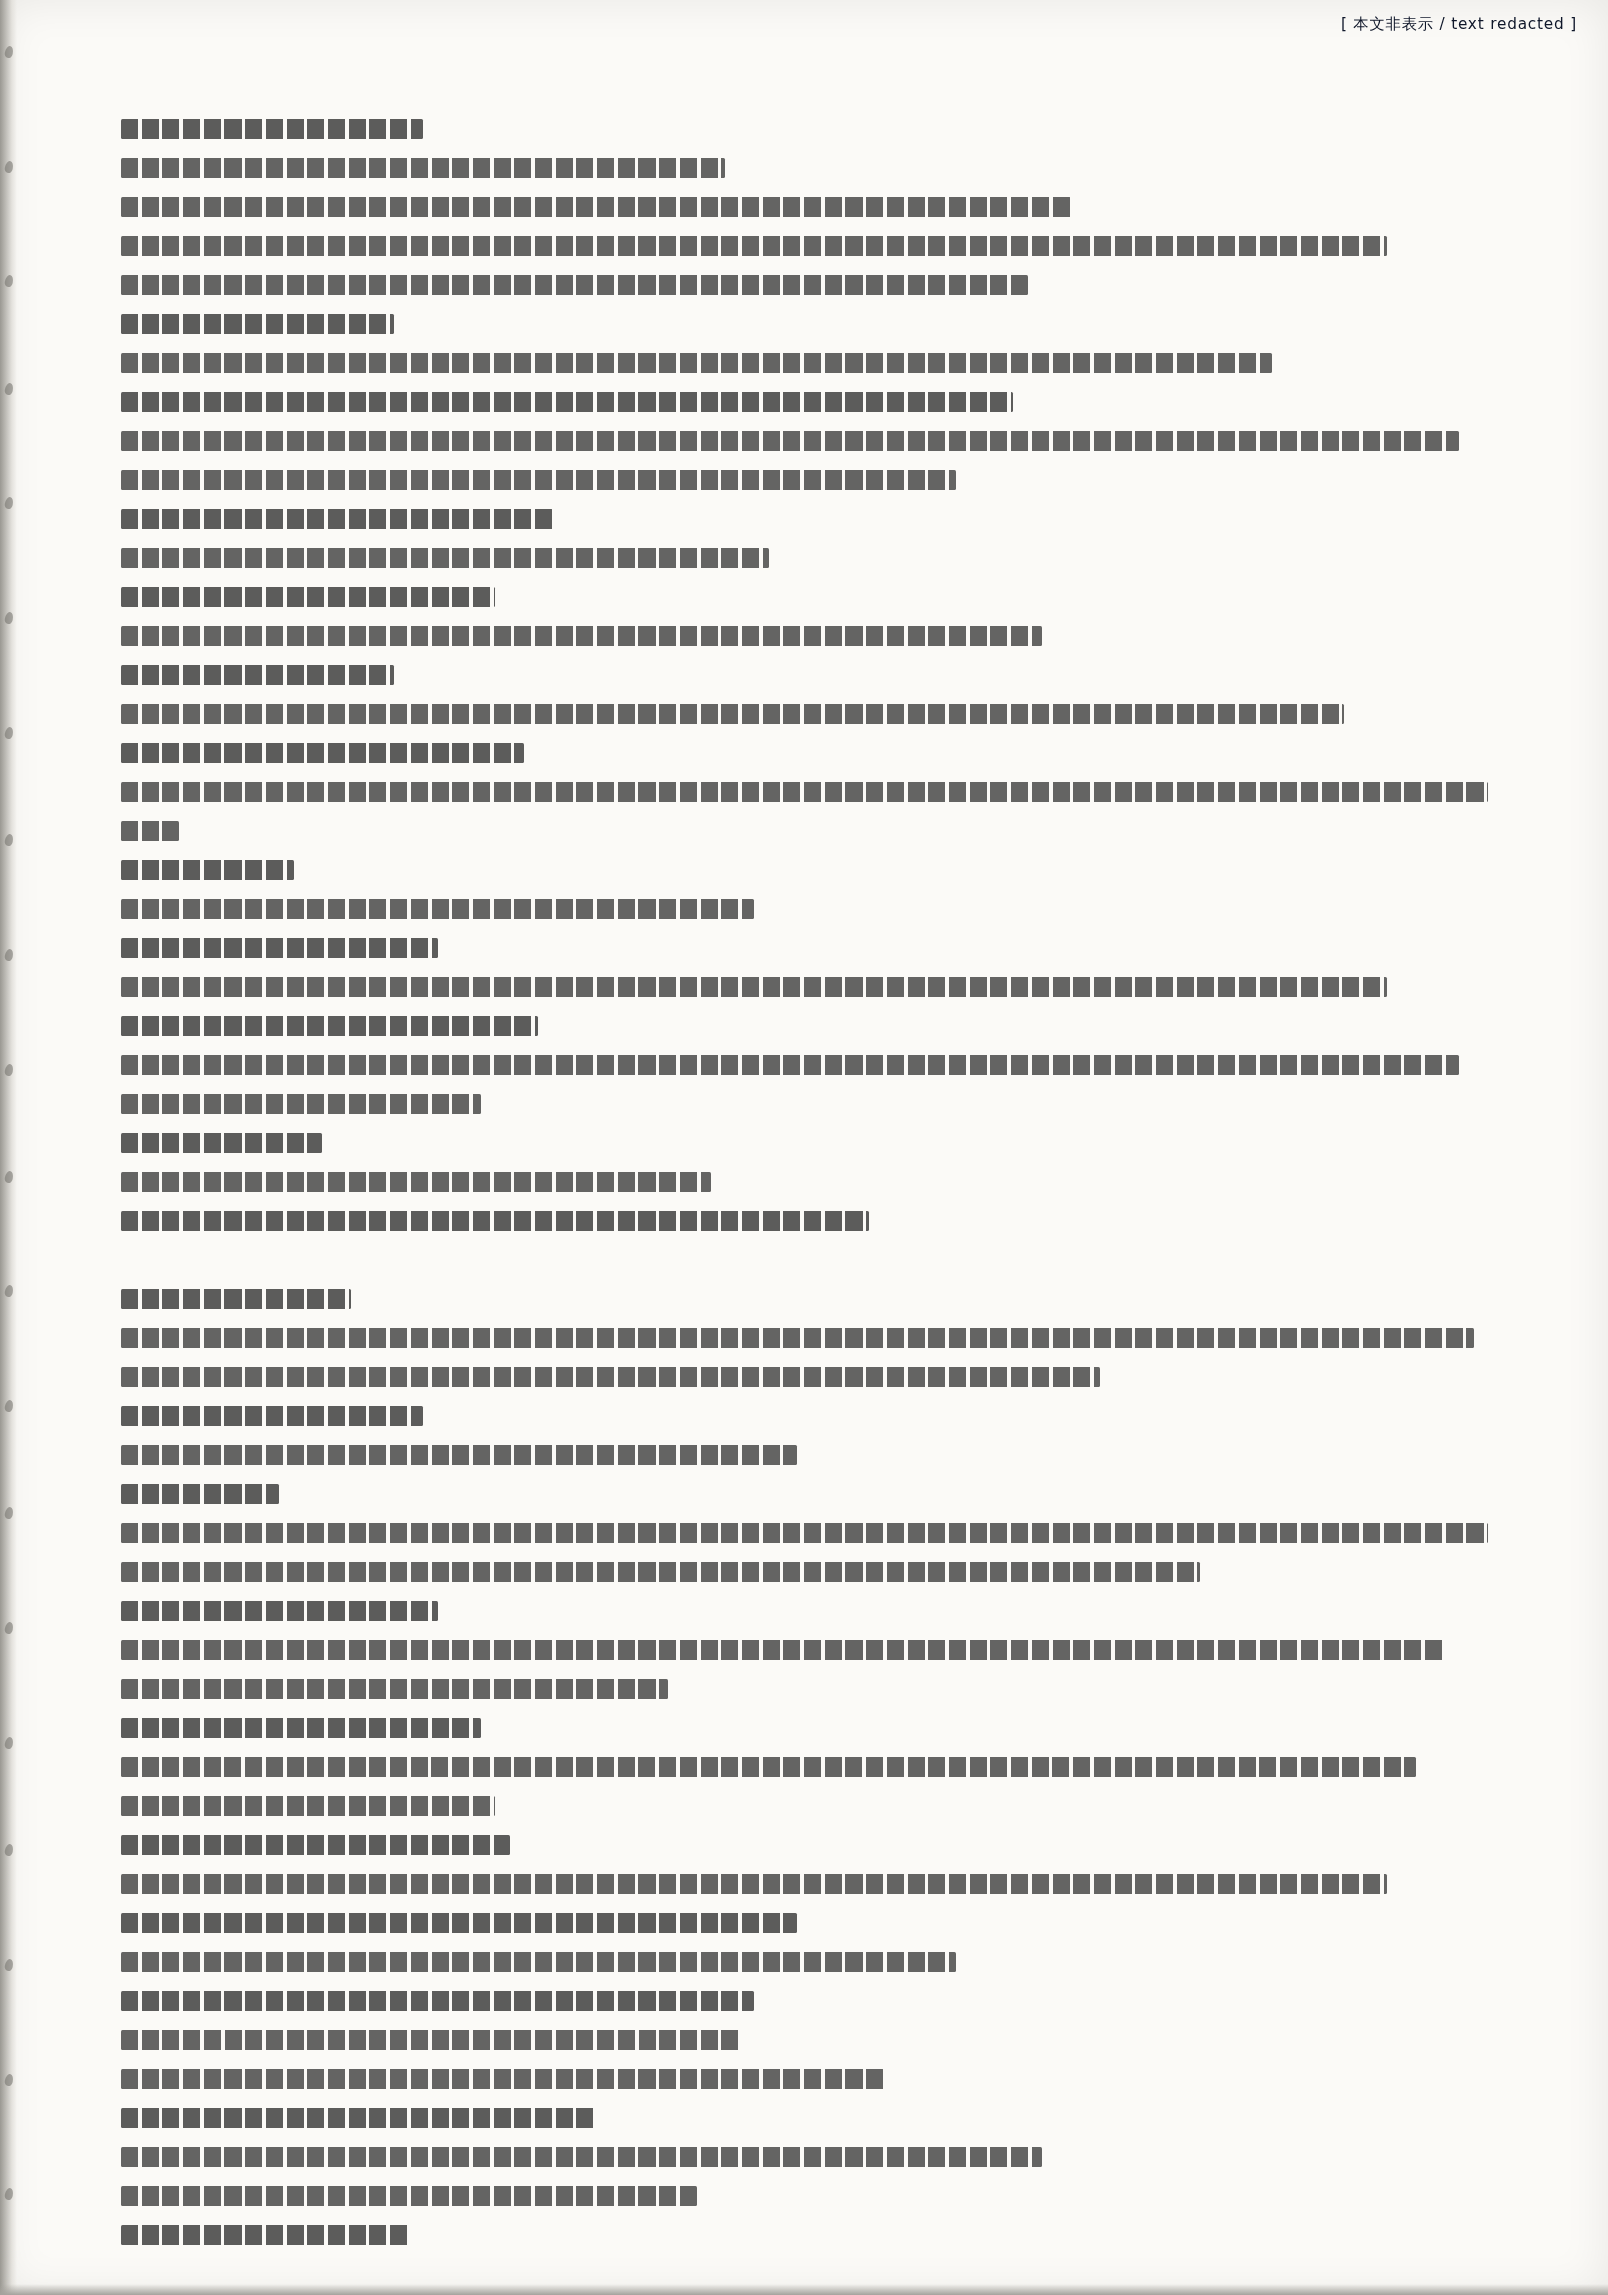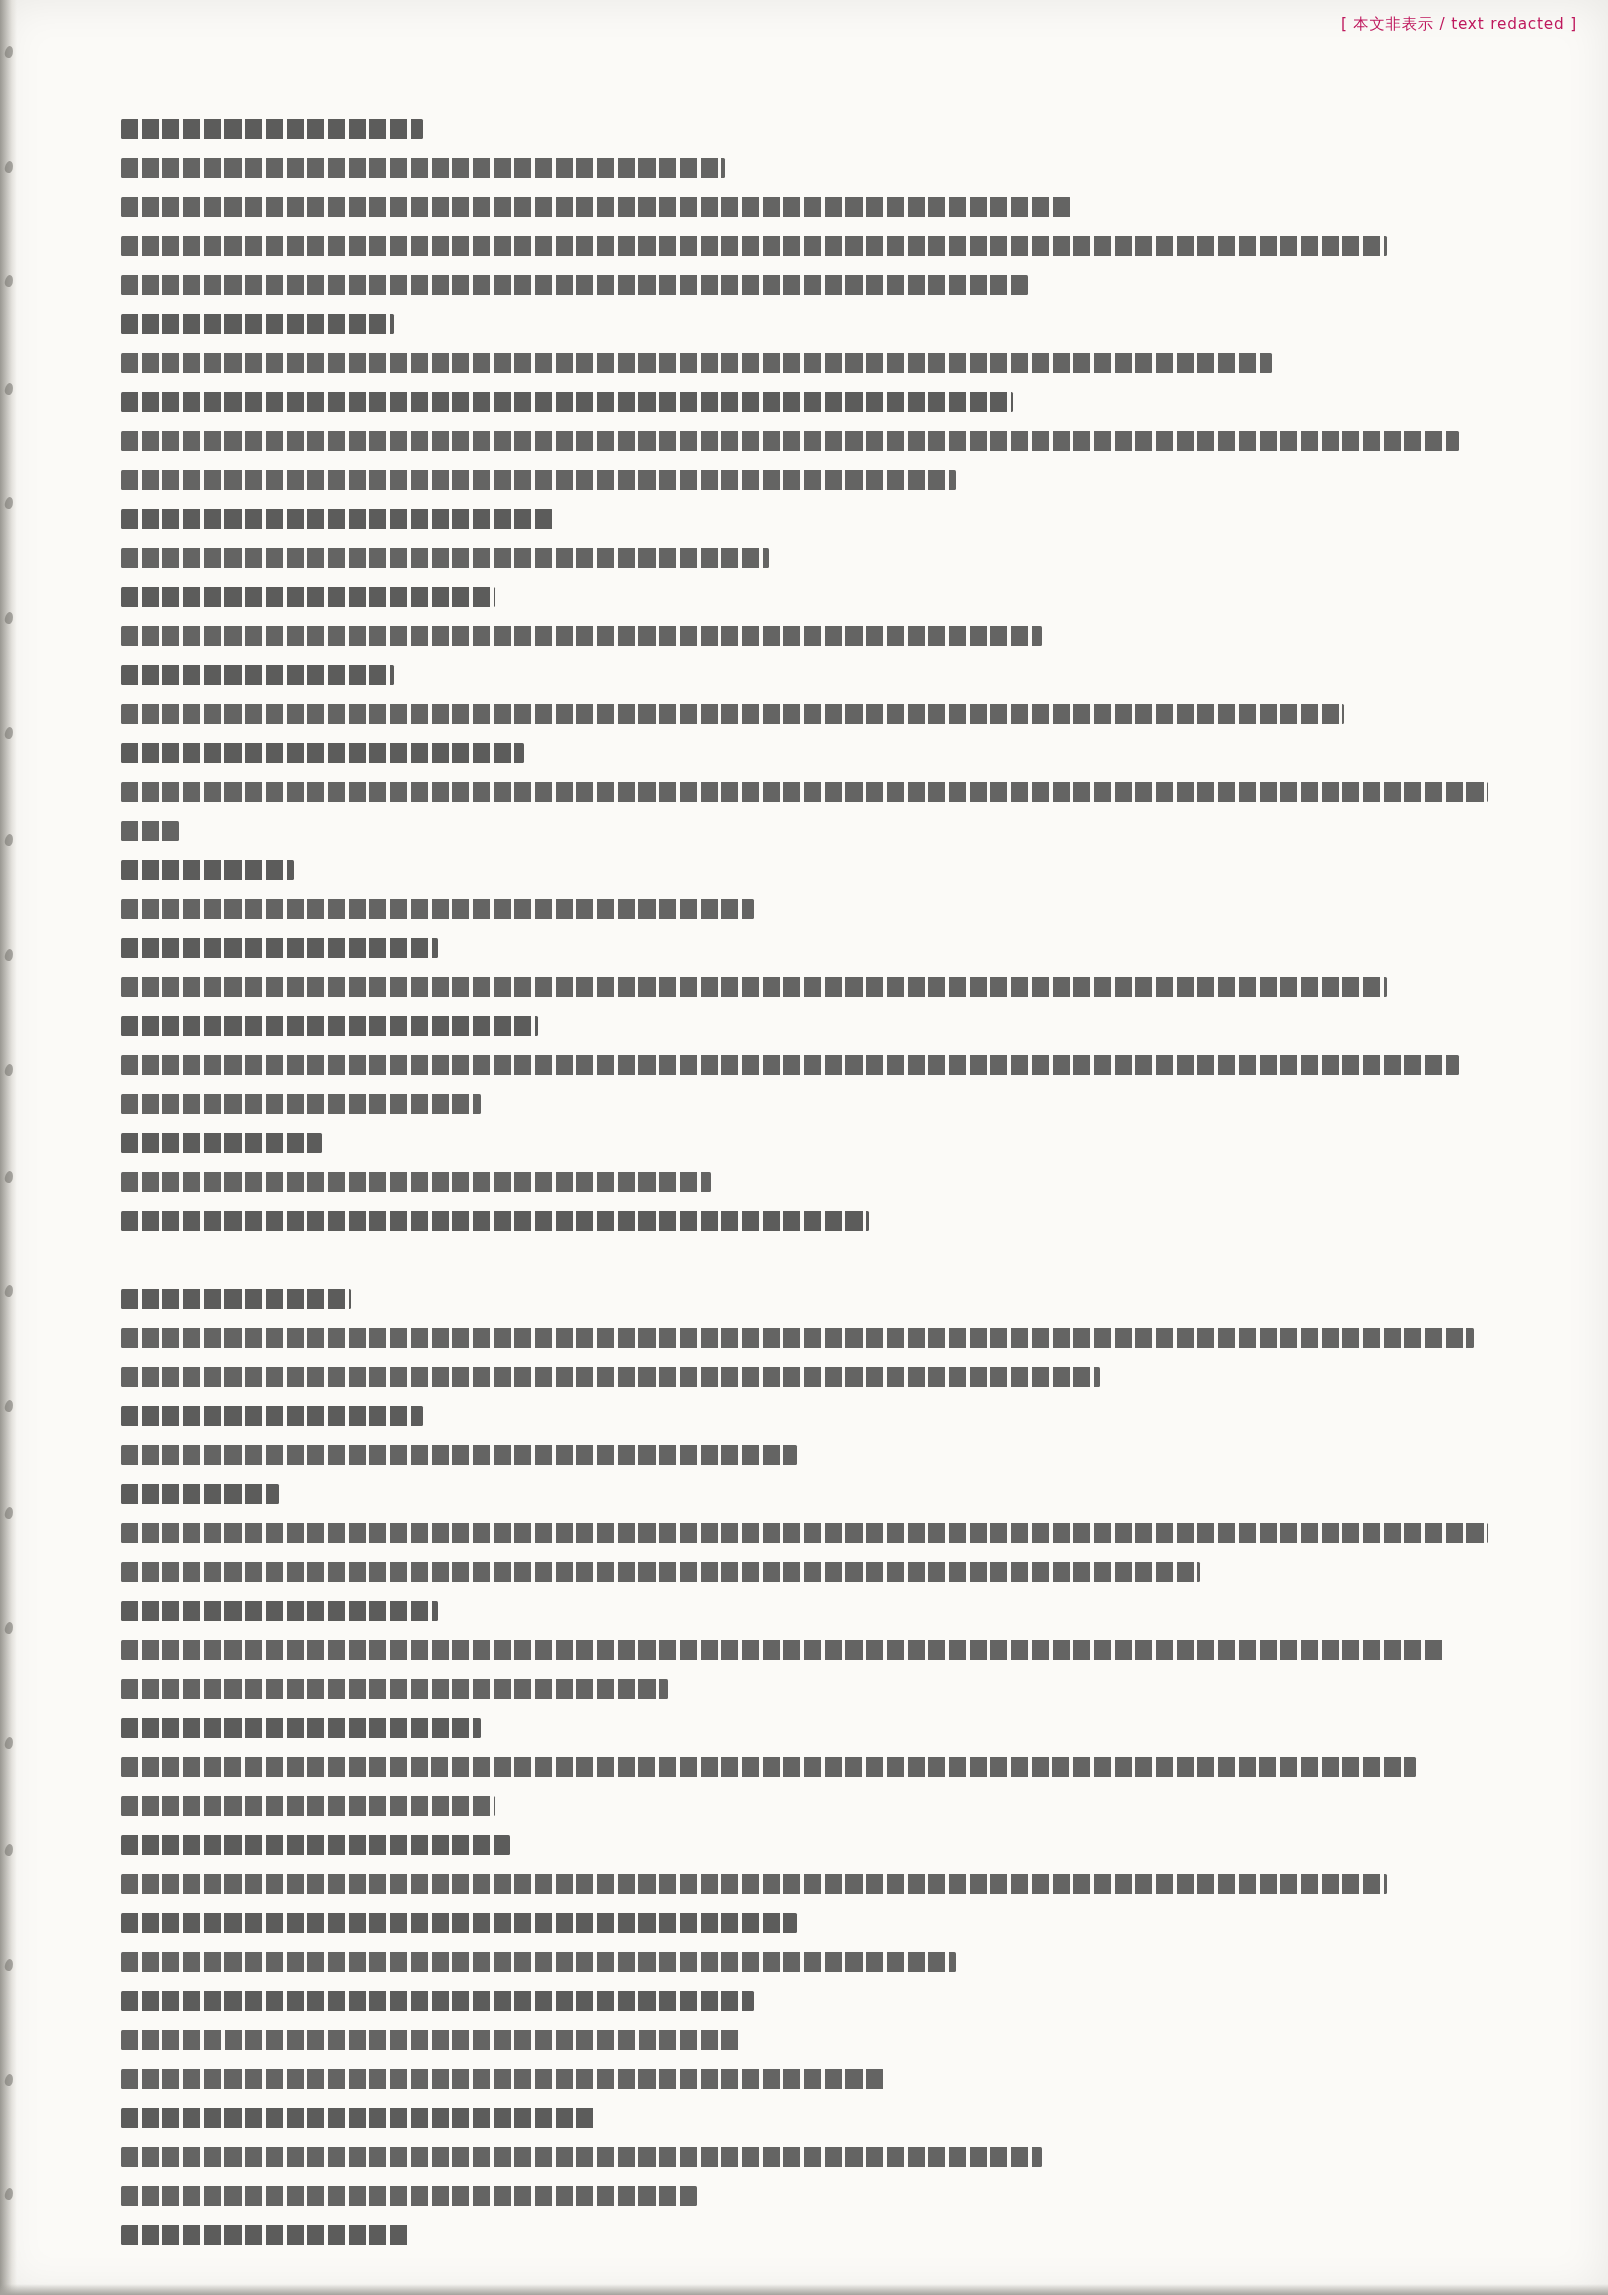--- a/index.html
+++ b/index.html
@@ -41,21 +41,21 @@
       #3a3a3a 0px,#3a3a3a 17px,
       #fbfaf7 17px,#fbfaf7 20.7px
     );
     opacity:.78;border-radius:1.5px;
     filter:blur(0.3px);
   }
   .line.dialogue .bar{opacity:.82;}
   .line.gap{height:27.5px;}
   .redact-note{
     position:absolute;right:31px;top:13.8px;
-    font-size:15.3px;color:#be185d;letter-spacing:0.8px;
+    font-size:15.3px;color:#0f172a;letter-spacing:0.8px;
   }
 </style>
 </head>
 <body>
 
 <div class="page">
   <div class="scan-edge-left"></div>
   <div class="scan-edge-bottom"></div>
   <div id="binding-marks">
       <div class="binding-mark" style="top: 46px;"></div>

